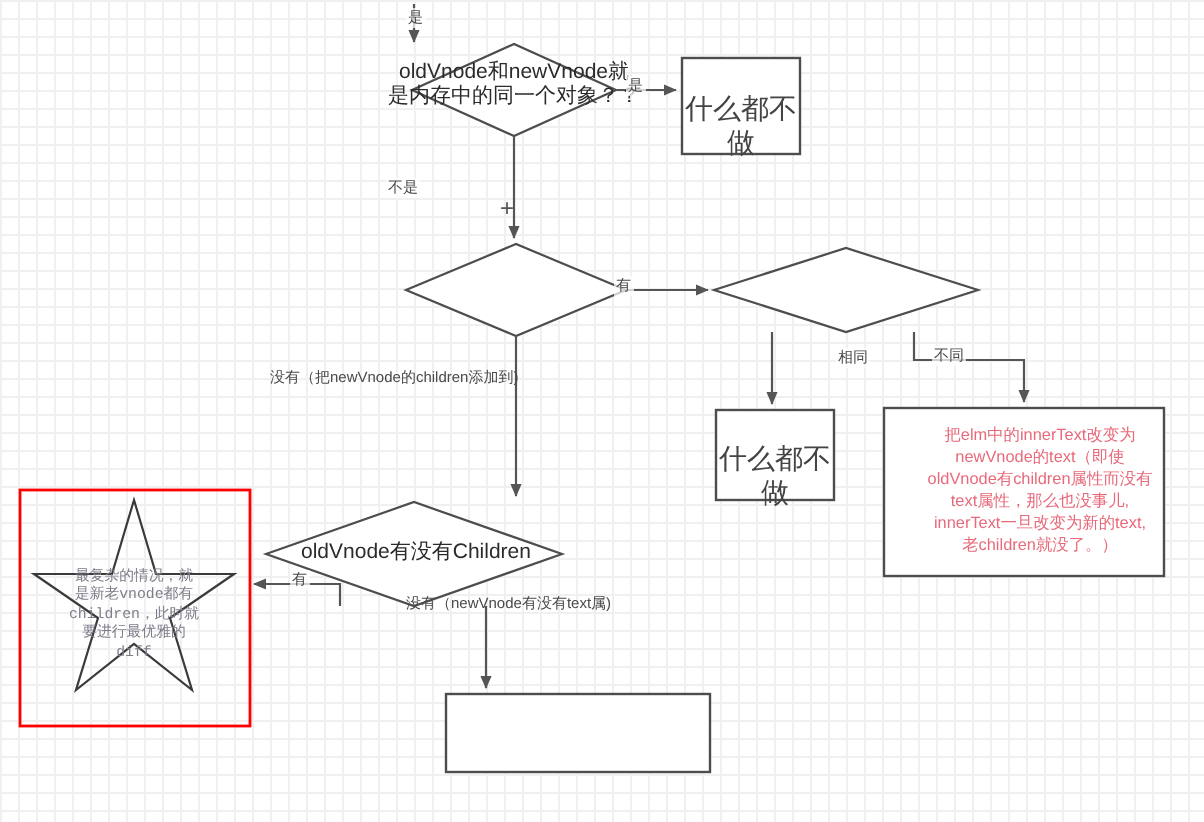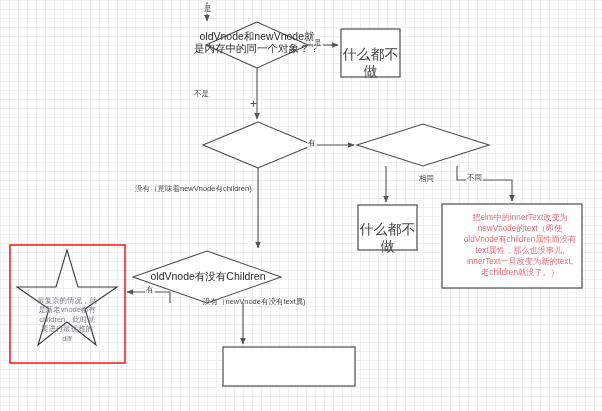--- a/index.html
+++ b/index.html
@@ -145,35 +145,35 @@
   <div class="node-text box-text-red" style="left:444px; top:212px; width:152px;">把elm中的innerText改变为
 newVnode的text（即使
 oldVnode有children属性而没有
 text属性，那么也没事儿,
 innerText一旦改变为新的text,
 老children就没了。）</div>
 
   <div class="node-text dia-text" style="left:135px; top:270px; width:146px;">oldVnode有没有Children</div>
 
 
-  <div class="star-note" style="left:24px; top:296px; width:86px;">最复杂的情况，就
+  <div class="star-note" style="left:24px; top:285px; width:86px;font-family:Liberation Mono, monospace;">最复杂的情况，就
 是新老vnode都有
 children，此时就
 要进行最优雅的
 diff</div>
 
   <div class="edge-label" style="left:203px; top:4px;">是</div>
 
   <div class="edge-label" style="left:313px; top:38px;">是</div>
 
   <div class="edge-label" style="left:193px; top:89px;">不是</div>
 
   <div class="edge-label" style="left:307px; top:138px;">有</div>
 
-  <div class="edge-label-wide" style="left:135px; top:184px;">没有（意味着newVnode有children)</div>
+  <div class="edge-label-wide" style="left:135px; top:184px;">没有（把newVnode的children添加到)</div>
 
   <div class="edge-label" style="left:387px; top:174px;margin-left:31px;">相同</div>
 
   <div class="edge-label" style="left:466px; top:173px;">不同</div>
 
   <div class="edge-label" style="left:145px; top:285px;">有</div>
 
   <div class="edge-label-wide" style="left:203px; top:297px;">没有（newVnode有没有text属)</div>
 
   <div class="plus-mark" style="left:250px; top:97px;">+</div>

